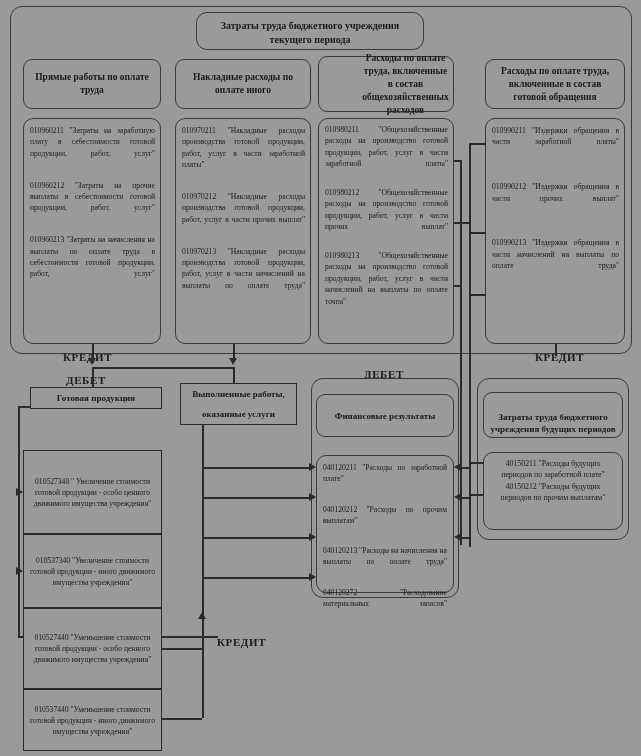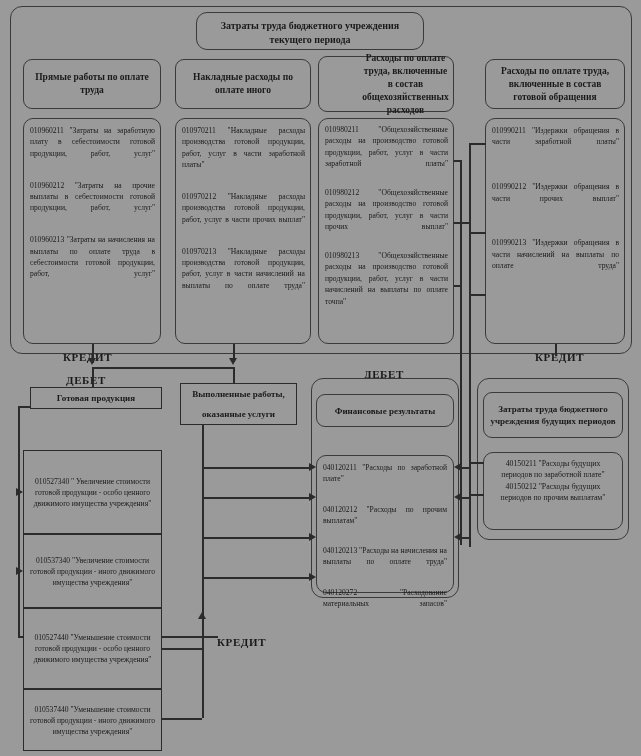--- a/index.html
+++ b/index.html
@@ -244,26 +244,26 @@
   <div class="abs ln-v2" style="left:233px; top:367px; height:20px;"></div>
 
   <div class="abs mid-box" style="left:30px; top:387px; width:132px; height:22px;">
     <span>Готовая продукция</span>
   </div>
   <div class="abs mid-box" style="left:180px; top:383px; width:117px; height:42px;">
     <span>Выполненные работы, оказанные услуги</span>
   </div>
 
   <div class="abs round-box" style="left:311px; top:378px; width:148px; height:220px;"></div>
-  <div class="abs mid-round" style="left:316px; top:394px; width:138px; height:33px;">
+  <div class="abs mid-round" style="left:316px; top:394px; width:138px; height:43px;">
     <span>Финансовые результаты</span>
   </div>
 
   <div class="abs round-box" style="left:477px; top:378px; width:152px; height:162px;"></div>
-  <div class="abs mid-round" style="left:483px; top:392px; width:140px; height:46px;">
+  <div class="abs mid-round" style="left:483px; top:392px; width:140px; height:46px;align-items:flex-end;">
     <span>Затраты труда бюджетного учреждения будущих периодов</span>
   </div>
 
   <div class="abs ln-v2" style="left:18px; top:406px; height:231px;"></div>
   <div class="abs ln-h2" style="left:18px; top:406px; width:13px;"></div>
   <div class="abs ln-h2" style="left:18px; top:636px; width:200px;"></div>
 
   <div class="abs lower-cell" style="left:23px; top:450px; width:139px; height:84px;">
     <span>010527340 " Увеличение стоимости готовой продукции - особо ценного движимого имущества учреждения"</span>
   </div>

